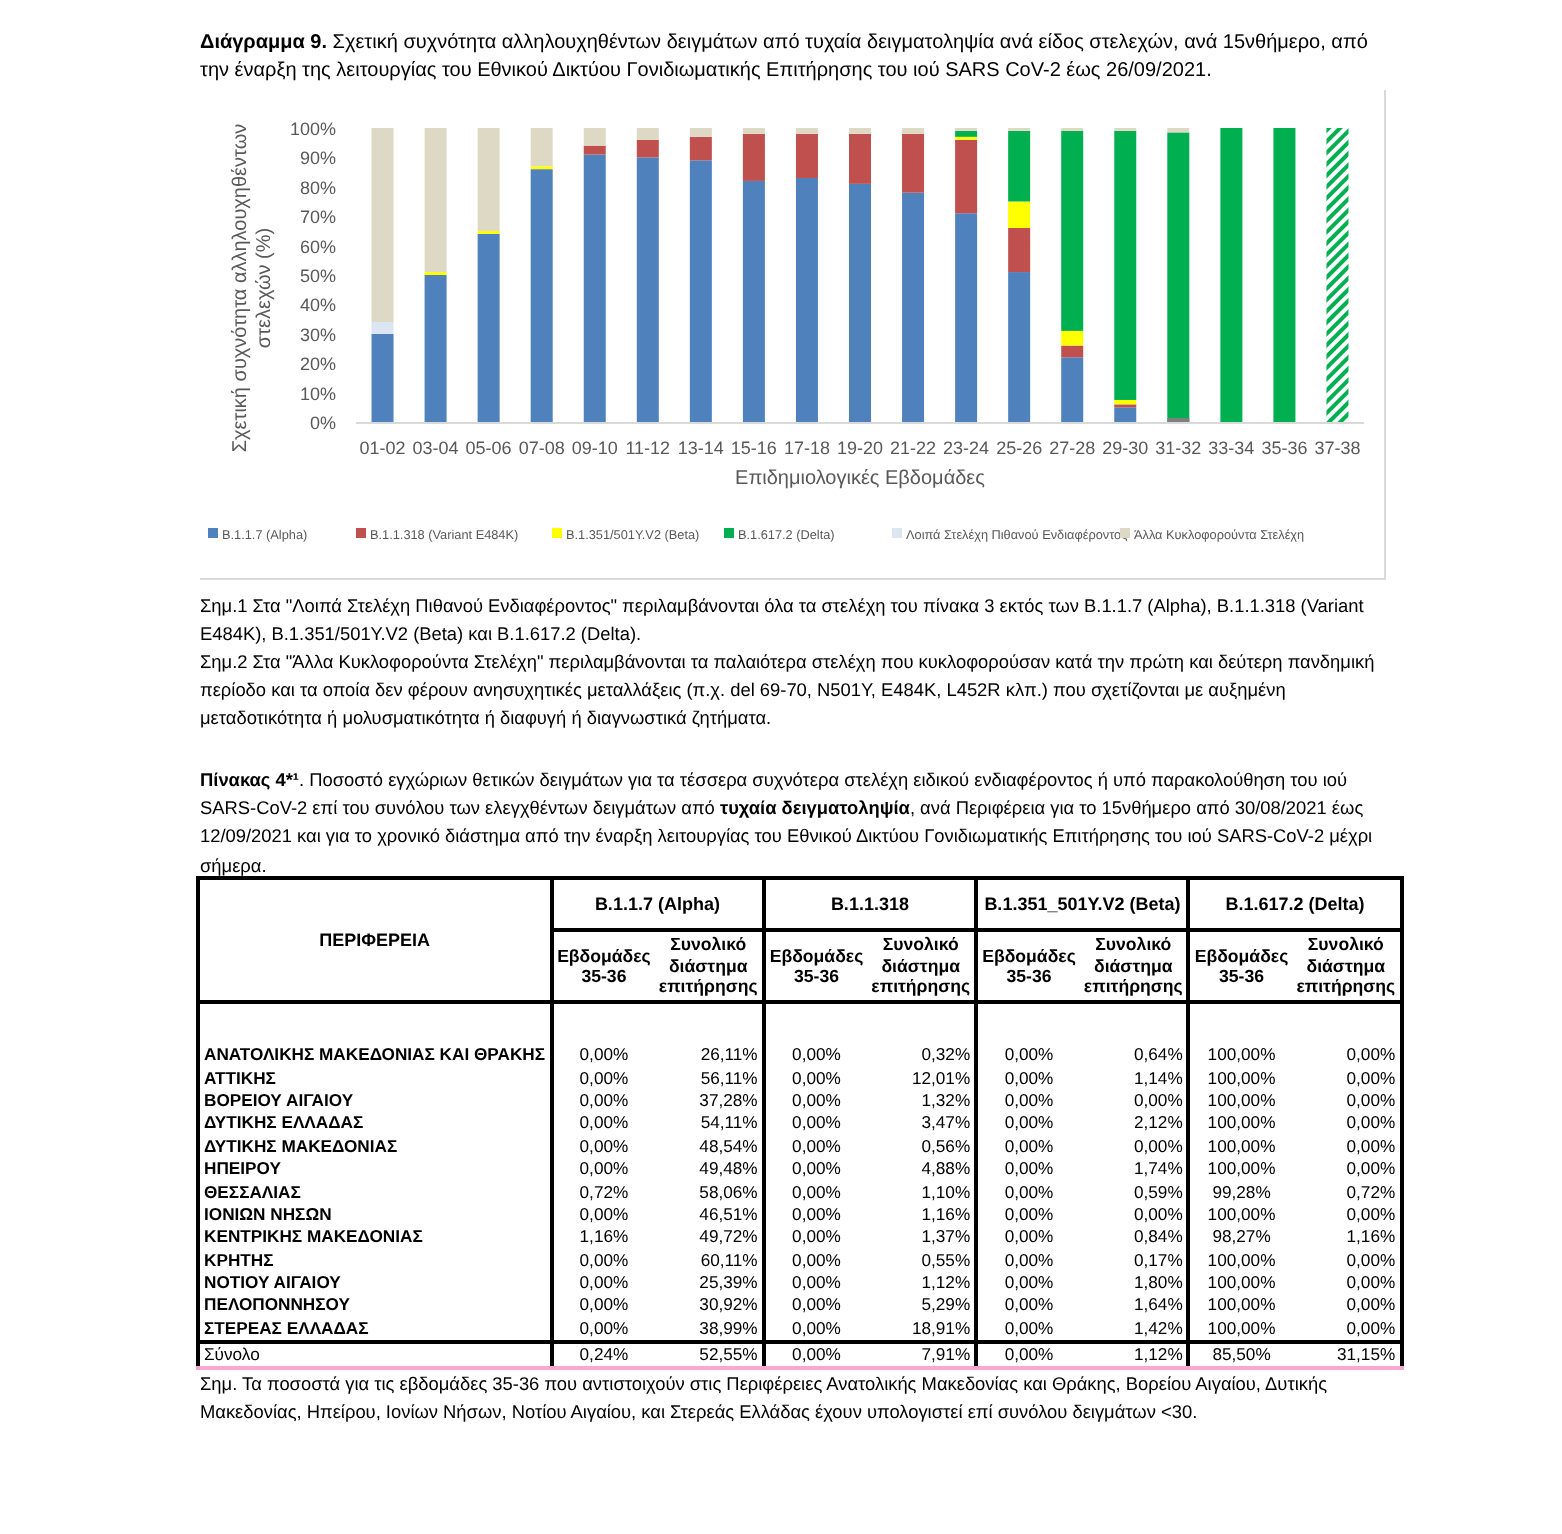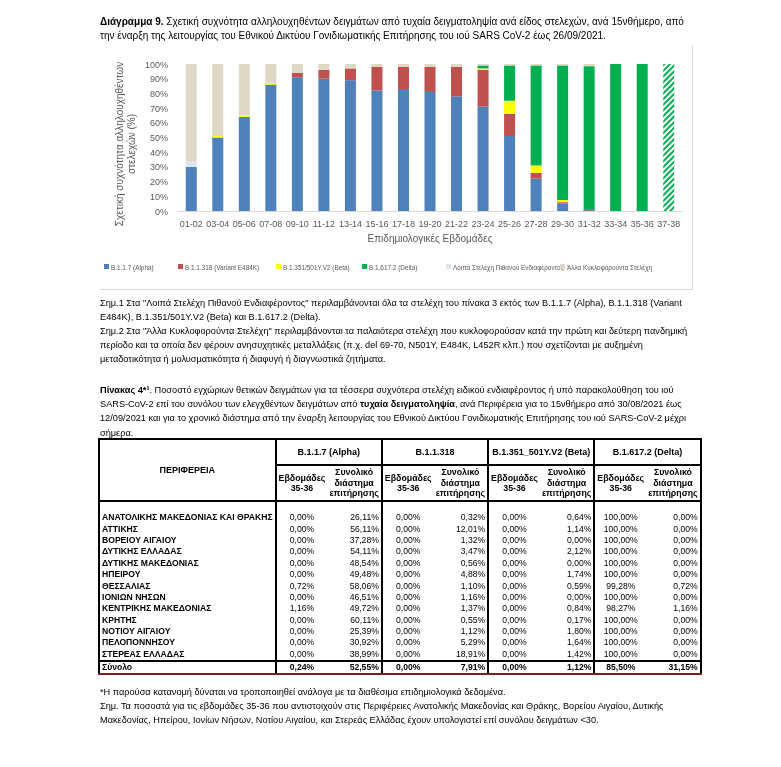--- a/index.html
+++ b/index.html
@@ -19,22 +19,22 @@
   table.data td, table.data th { padding:0 2px; height:11.4px; line-height:11px; }
   table.data .hdr-group th { border:2px solid #000; font-weight:bold; font-size:9px; height:24px; }
   table.data .hdr-sub th { border:2px solid #000; border-top:1px solid #000; font-weight:bold; font-size:8.8px;
                            height:34px; line-height:10.5px; }
   table.data .hdr-sub th.inner { border-right:none; }
   table.data .hdr-sub th.inner2 { border-left:none; }
   th.region-hdr { border:2px solid #000; font-weight:bold; font-size:9px; width:170px; }
   td.region { font-weight:bold; text-align:left; border-left:2px solid #000; border-right:2px solid #000; white-space:nowrap; }
   td.val { text-align:center; }
   td.val.gend { border-right:2px solid #000;text-align:right; }
-  tr.first td { padding-top:10px; }
-  tr.total td { border-top:2px solid #000; border-bottom:2px solid #7f1d1d; font-weight:bold; }
+  tr.first td { padding-top:20px; }
+  tr.total td { border-top:2px solid #000; border-bottom:2px solid #f9a8d4; font-weight:normal; }
   .footnotes { position:absolute; left:100px; top:685px; width:600px; font-size:9.2px; line-height:14.2px; }
   .footnotes p { margin:0; }
 </style>
 </head>
 <body>
 
 <div class="caption">
   <b>Διάγραμμα 9.</b><span> Σχετική συχνότητα αλληλουχηθέντων δειγμάτων από τυχαία δειγματοληψία ανά είδος στελεχών, ανά 15νθήμερο, από την έναρξη της λειτουργίας του Εθνικού Δικτύου Γονιδιωματικής Επιτήρησης του ιού SARS CoV-2 έως 26/09/2021.</span>
 </div>
 
@@ -343,15 +343,14 @@
         <td class="val gend">7,91%</td>
         <td class="val">0,00%</td>
         <td class="val gend">1,12%</td>
         <td class="val">85,50%</td>
         <td class="val gend">31,15%</td>
       </tr>
     </tbody>
 </table>
 
 <div class="footnotes">
-  <p>*Η παρούσα κατανομή δύναται να τροποποιηθεί ανάλογα με τα διαθέσιμα επιδημιολογικά δεδομένα.</p>
   <p>Σημ. Τα ποσοστά για τις εβδομάδες 35-36 που αντιστοιχούν στις Περιφέρειες Ανατολικής Μακεδονίας και Θράκης, Βορείου Αιγαίου, Δυτικής Μακεδονίας, Ηπείρου, Ιονίων Νήσων, Νοτίου Αιγαίου, και Στερεάς Ελλάδας έχουν υπολογιστεί επί συνόλου δειγμάτων &lt;30.</p>
 </div>
 
 </body></html>

